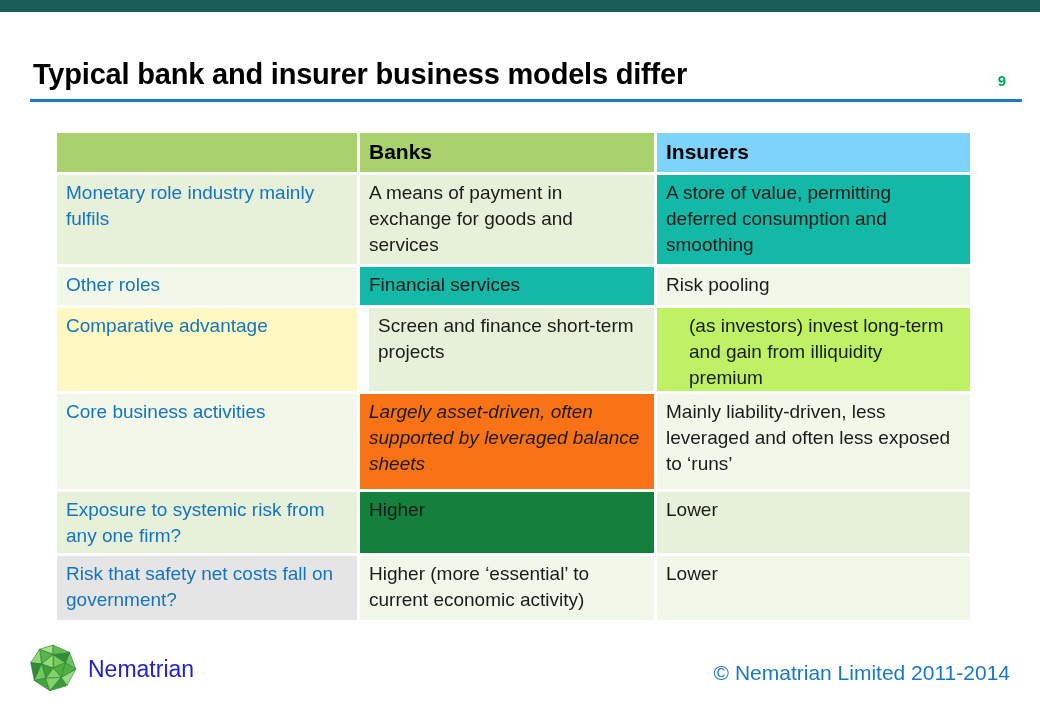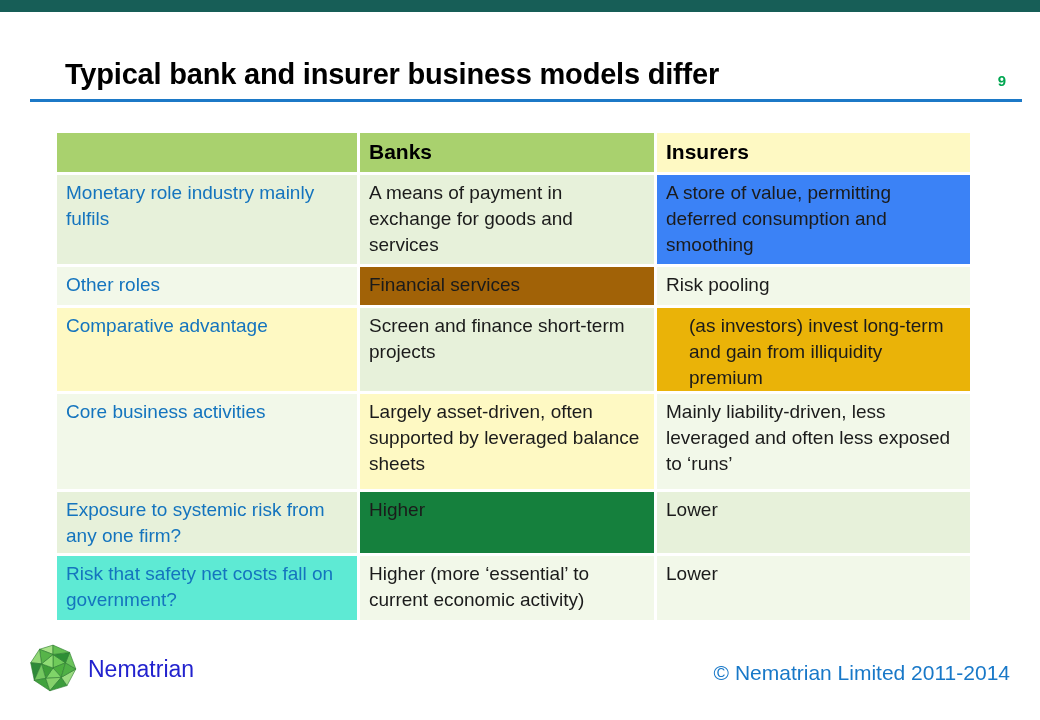--- a/index.html
+++ b/index.html
@@ -2,21 +2,21 @@
 <html><head>
 <meta charset="utf-8">
 <style>
   html,body{margin:0;padding:0;}
   body{width:1040px;height:720px;position:relative;background:#ffffff;
        font-family:"Liberation Sans","DejaVu Sans",sans-serif;overflow:hidden;}
 
   .topbar{position:absolute;left:0;top:0;width:1040px;height:12px;}
 
   .slide-title{position:absolute;left:33px;top:58px;font-size:29px;font-weight:bold;
-               color:#000000;letter-spacing:-0.2px;white-space:nowrap;margin-left:32px;}
+               color:#000000;letter-spacing:-0.2px;white-space:nowrap;}
   .page-number{position:absolute;right:34px;top:72px;font-size:15px;font-weight:bold;}
   .title-rule{position:absolute;left:30px;top:99px;width:992px;height:3px;}
 
   .table{position:absolute;left:57px;top:133px;width:789px;display:grid;
          grid-template-columns:300px 294px 313px;
          grid-template-rows:39px 89px 38px 83px 95px 61px 64px;
          gap:3px;}
   .cell{box-sizing:border-box;padding:5px 10px 5px 9px;font-size:19px;line-height:26px;
         color:#1b1b1b;overflow:hidden;}
   .cell.head{font-weight:bold;font-size:21px;color:#000;padding-top:6px;}
@@ -33,43 +33,43 @@
 
 <div class="topbar" style="background: rgb(23, 94, 87);"></div>
 
 <div class="slide-title">Typical bank and insurer business models differ</div>
 <div class="page-number" style="color: rgb(0, 166, 81);">9</div>
 <div class="title-rule" style="background: rgb(28, 121, 199);"></div>
 
 <div class="table">
   <div class="cell head hbg" style="background: rgb(169, 209, 110);"></div>
   <div class="cell head hbg" style="background: rgb(169, 209, 110);">Banks</div>
-  <div class="cell head hbg" style="background: #fef9c3;">Insurers</div>
+  <div class="cell head hbg" style="background: #7dd3fc;">Insurers</div>
 
   <div class="cell label banda" style="background: rgb(231, 241, 218); color: rgb(20, 116, 190);">Monetary role industry mainly fulfils</div>
   <div class="cell banda" style="background: rgb(231, 241, 218);">A means of payment in exchange for goods and services</div>
-  <div class="cell banda" style="background: #3b82f6;">A store of value, permitting deferred consumption and smoothing</div>
+  <div class="cell banda" style="background: #14b8a6;">A store of value, permitting deferred consumption and smoothing</div>
 
   <div class="cell label bandb" style="background: rgb(242, 248, 233); color: rgb(20, 116, 190);">Other roles</div>
-  <div class="cell bandb" style="background: #a16207;">Financial services</div>
+  <div class="cell bandb" style="background: #14b8a6;">Financial services</div>
   <div class="cell bandb" style="background: rgb(242, 248, 233);">Risk pooling</div>
 
   <div class="cell label banda" style="background: #fef9c3; color: rgb(20, 116, 190);">Comparative advantage</div>
-  <div class="cell banda" style="background: rgb(231, 241, 218);">Screen and finance short-term projects</div>
-  <div class="cell banda" style="background: #eab308; padding-left: 32px;">(as investors) invest long-term and gain from illiquidity premium</div>
+  <div class="cell banda" style="background: rgb(231, 241, 218); margin-left: 9px;">Screen and finance short-term projects</div>
+  <div class="cell banda" style="background: #bef264; padding-left: 32px;">(as investors) invest long-term and gain from illiquidity premium</div>
 
   <div class="cell label bandb" style="background: rgb(242, 248, 233); color: rgb(20, 116, 190);">Core business activities</div>
-  <div class="cell bandb" style="background: #fef9c3;">Largely asset-driven, often supported by leveraged balance sheets</div>
+  <div class="cell bandb" style="background: #f97316; font-style: italic;">Largely asset-driven, often supported by leveraged balance sheets</div>
   <div class="cell bandb" style="background: rgb(242, 248, 233);">Mainly liability-driven, less leveraged and often less exposed to ‘runs’</div>
 
   <div class="cell label banda" style="background: rgb(231, 241, 218); color: rgb(20, 116, 190);">Exposure to systemic risk from any one firm?</div>
   <div class="cell banda" style="background: #15803d;">Higher</div>
   <div class="cell banda" style="background: rgb(231, 241, 218);">Lower</div>
 
-  <div class="cell label bandb" style="background: #5eead4; color: rgb(20, 116, 190);">Risk that safety net costs fall on government?</div>
+  <div class="cell label bandb" style="background: #e5e5e5; color: rgb(20, 116, 190);">Risk that safety net costs fall on government?</div>
   <div class="cell bandb" style="background: rgb(242, 248, 233);">Higher (more ‘essential’ to current economic activity)</div>
   <div class="cell bandb" style="background: rgb(242, 248, 233);">Lower</div>
 </div>
 
 <div class="footer-logo">
   <svg width="52" height="54" viewBox="0 0 100 104">
     <g stroke="#2E7D32" stroke-width="1.2" stroke-linejoin="round">
       <polygon points="50,50 50,24 74,40" fill="#6FCB5A"></polygon>
       <polygon points="50,50 74,40 66,68" fill="#4CAF3F"></polygon>
       <polygon points="50,50 66,68 36,70" fill="#7FD468"></polygon>

